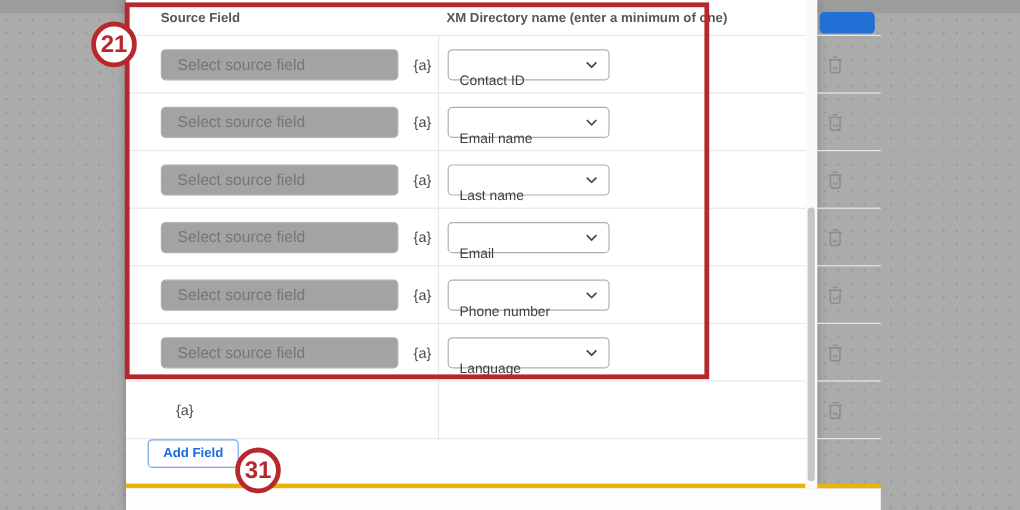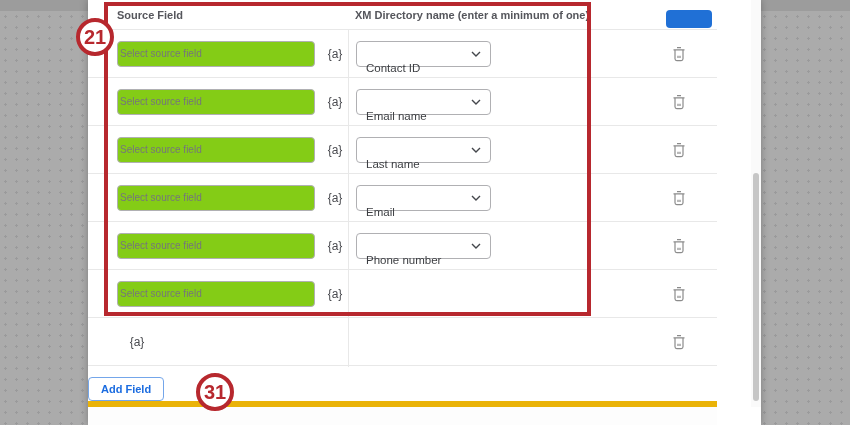--- a/index.html
+++ b/index.html
@@ -11,42 +11,42 @@
     background-color:#ababab;
     background-image:radial-gradient(circle, rgba(50,50,55,.14) 1px, transparent 1.3px);
     background-size:11px 11px;
   }
   .top-strip{
     position:absolute; left:0; top:0; width:100%; height:11px;
     background:#9c9c9c; z-index:1;
   }
 
   .modal{
-    position:absolute; left:88px; top:0; width:673px; height:425px;
+    position:absolute; left:105px; top:0; width:576px; height:425px;
     background:#ffffff; z-index:2;
     box-shadow:0 0 8px rgba(0,0,0,.28);
   }
   .content{ width:629px; }
 
   
   .thead{
     height:30px; display:flex; align-items:center;
     border-bottom:1px solid #e8e8e8;
   }
   .th{ font-size:11px; font-weight:bold; color:#55565c; }
   .th-source{ margin-left:29px; width:238px; }
 
   
   .row{
     height:48px; display:flex; align-items:center;
     border-bottom:1px solid #e8e8e8; padding-left:29px;
   }
   .src-input{
     width:198px; height:26px; border:1px solid #b0b0b3; border-radius:4px;
-    padding:0 2px; font-size:10px; color:#3c3e42; background:#84cc16;
+    padding:0 13px; font-size:13px; color:#3c3e42; background:#a3a3a3;
     font-family:"Liberation Sans", sans-serif; outline:none;
   }
   .src-input::placeholder{ color:#75767b; opacity:1; }
   .piped{
     margin-left:9px; width:22px; font-size:12px; color:#4a4b50;
     text-align:center; cursor:pointer; flex:none;
   }
   .dropdown{
     margin-left:10px; width:135px; height:26px; border:1px solid #b0b0b3;
     border-radius:4px; background:#fff; display:flex; align-items:center;
@@ -61,22 +61,22 @@
     display:flex; align-items:center; justify-content:center;
   }
 
   .col-divider{
     position:absolute; left:260px; top:30px; width:1px; height:337px;
     background:#e8e8e8;
   }
 
   
   .add-row{
-    height:41px; border-bottom:6px solid #eab308;
-    display:flex; align-items:flex-end; 
+    height:41px; border-bottom:4px solid #eab308;
+    display:flex; align-items:flex-start; padding-left:18px;
   }
   .add-btn{
     background:#fff; border:1px solid #74a6ea; border-radius:4px;
     color:#1b6ce0; font-size:11px; font-weight:bold;
     padding:5px 12px; cursor:pointer;
     font-family:"Liberation Sans", sans-serif;
   }
 
   
   .footer{ height:18px; position:relative; background:#fdfdfd; }
@@ -204,20 +204,26 @@
           <svg width="14" height="16" viewBox="0 0 14 16" fill="none" stroke="#8b8b8b" stroke-width="1.2">
               <path d="M5 1.6h4M1.5 3.8h11M3 3.8v9a1.8 1.8 0 0 0 1.8 1.8h4.4a1.8 1.8 0 0 0 1.8-1.8v-9"></path>
               <path d="M6 9.8v2.2M8 9.8v2.2"></path>
             </svg>
         </button>
       </div>
 
       <div class="row">
         <input class="src-input" placeholder="Select source field" style="">
         <span class="piped">{a}</span>
+        <div class="dropdown">
+          <span class="dd-label">Language</span>
+          <svg class="chev" viewBox="0 0 10 6">
+              <path d="M1 1l4 4 4-4" fill="none" stroke="#44474c" stroke-width="1.4"></path>
+            </svg>
+        </div>
         <button class="trash">
           <svg width="14" height="16" viewBox="0 0 14 16" fill="none" stroke="#8b8b8b" stroke-width="1.2">
               <path d="M5 1.6h4M1.5 3.8h11M3 3.8v9a1.8 1.8 0 0 0 1.8 1.8h4.4a1.8 1.8 0 0 0 1.8-1.8v-9"></path>
               <path d="M6 9.8v2.2M8 9.8v2.2"></path>
             </svg>
         </button>
       </div>
 
       <div class="row">
         <span class="piped">{a}</span>

